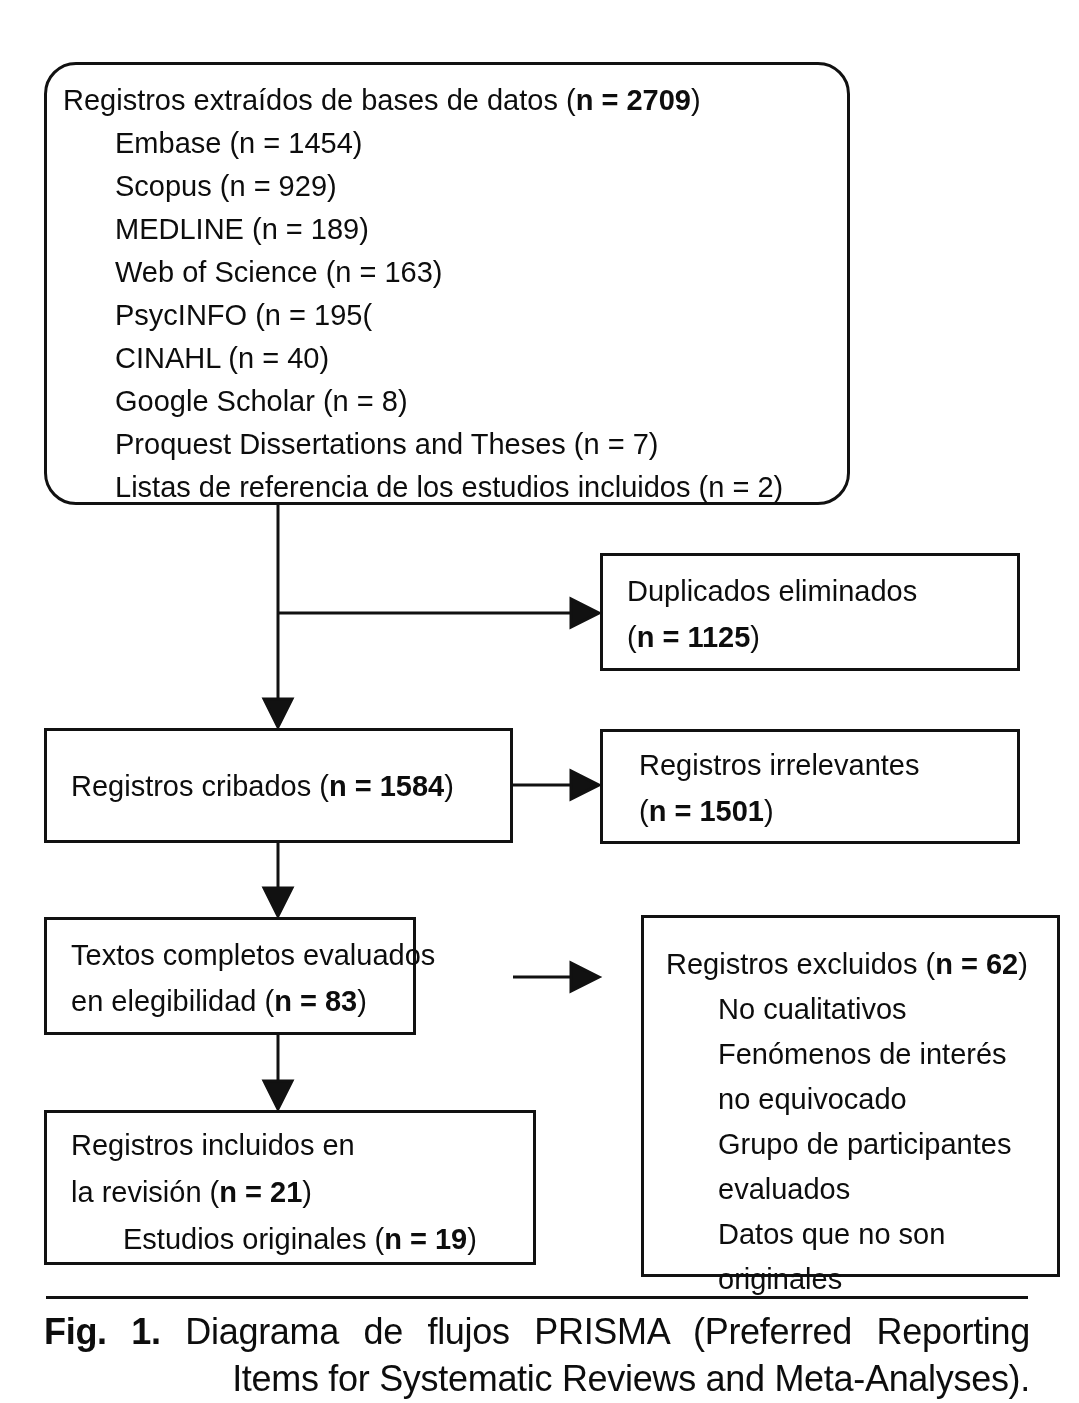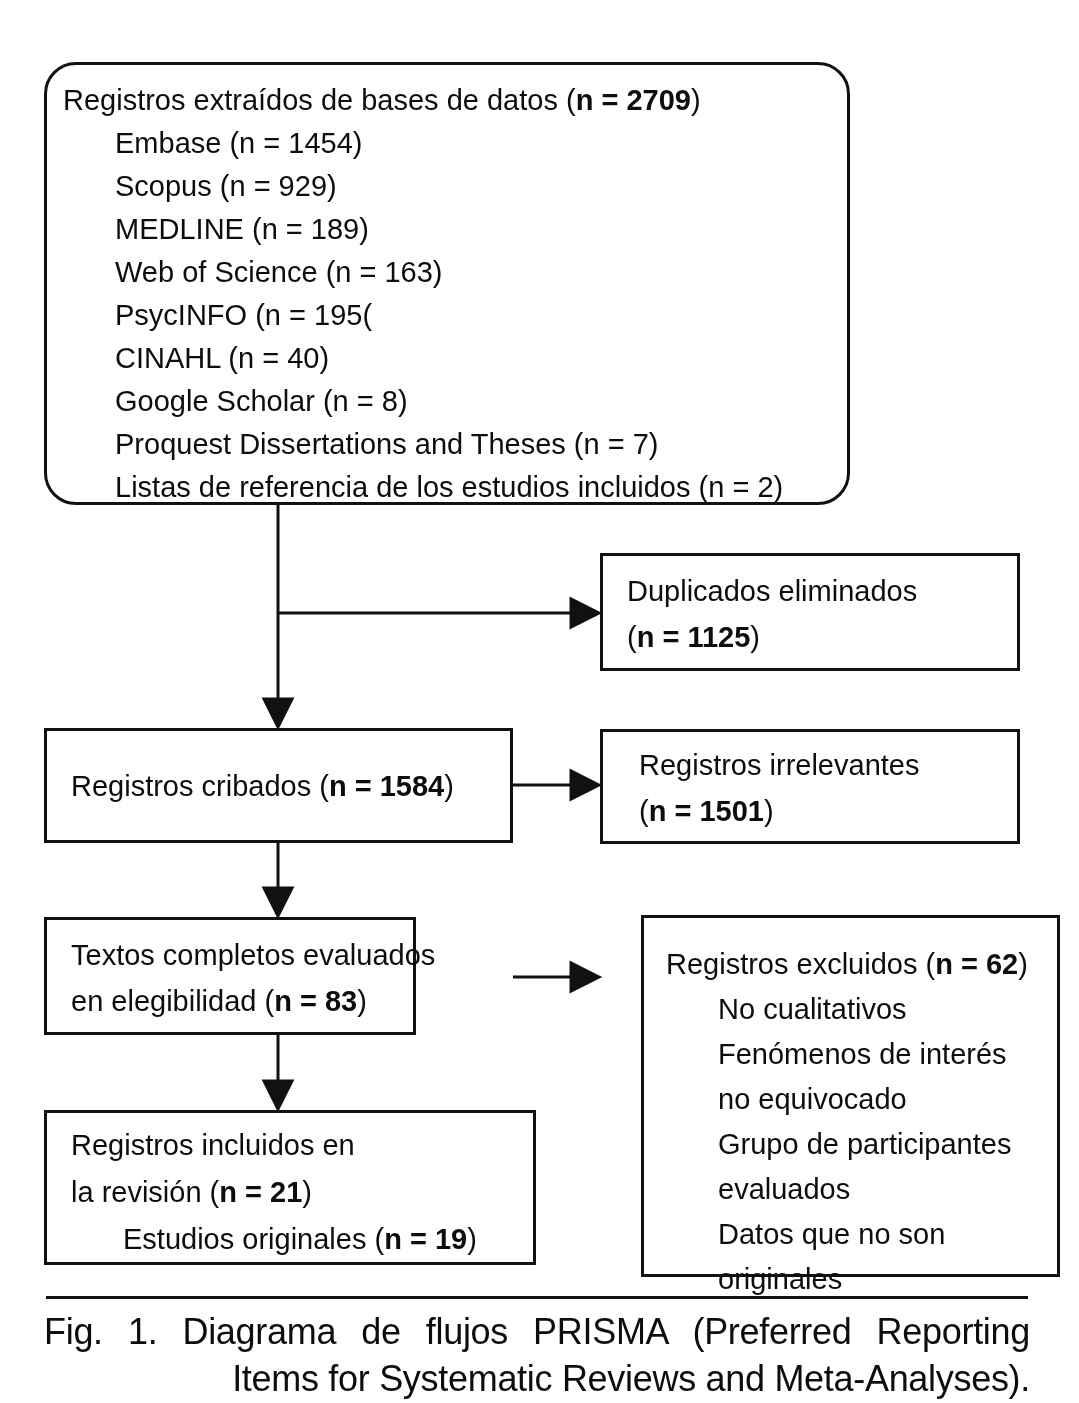--- a/index.html
+++ b/index.html
@@ -46,21 +46,21 @@
     position: absolute;
     left: 44px; top: 1308px;
     width: 986px;
     font-size: 36px;
     line-height: 47px;
     letter-spacing: -0.3px;
     color: #0d0d0d;
   }
   .caption .cap-line1 { text-align: justify; text-align-last: justify; }
   .caption .cap-line2 { text-align: right; }
-  .caption b { font-weight: 400; }
+  .caption b { font-weight: 700; }
 </style>
 </head>
 <body>
 
 <div class="canvas">
 
   <div class="box box-extracted">
     <div class="line"><span>Registros extraídos de bases de datos (</span><b>n = 2709</b><span>)</span></div>
     <div class="line indent">Embase (n = 1454)</div>
     <div class="line indent">Scopus (n = 929)</div>

